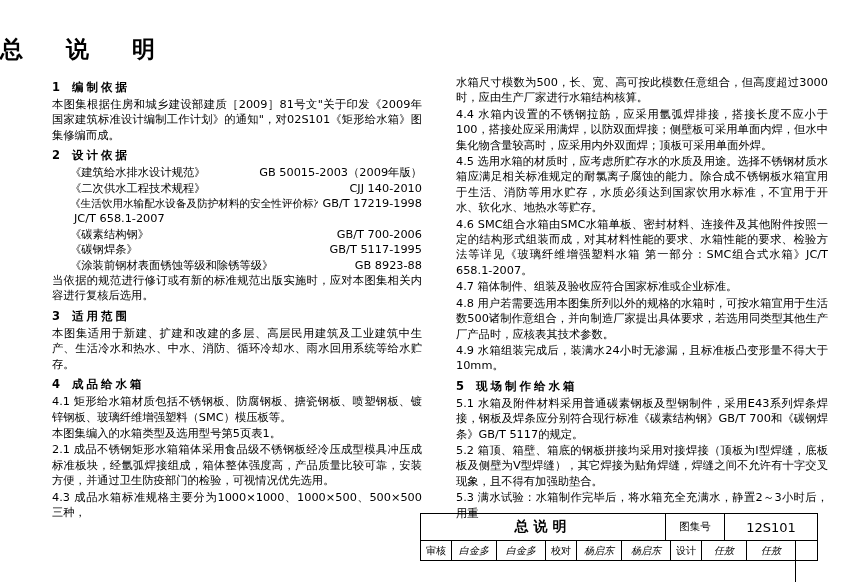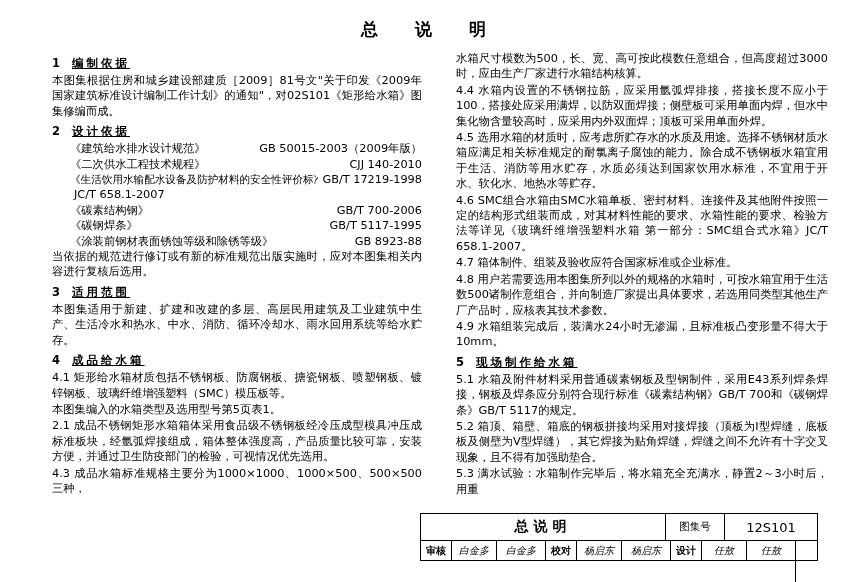--- a/index.html
+++ b/index.html
@@ -15,25 +15,25 @@
     position: relative;
     overflow: hidden;
   }
   .page {
     position: relative;
     width: 857px;
     height: 582px;
     box-sizing: border-box;
   }
   .page-title {
-    text-align: center;
-    font-size: 17px;
+    text-align: left;
+    font-size: 23px;
     font-weight: bold;
     letter-spacing: 10px;
-    padding-top: 18px;
+    padding-top: 34px;
     padding-bottom: 10px;
     font-family: "DejaVu Sans", sans-serif;
   }
   .columns {
     display: flex;
     padding: 0 30px 0 52px;
     box-sizing: border-box;
     gap: 34px;
   }
   .col {
@@ -52,21 +52,20 @@
     margin-bottom: 2px;
     font-family: "DejaVu Sans", sans-serif;
     line-height: 15px;
   }
   .sec-num {
     width: 20px;
     flex: 0 0 20px;
   }
   .sec-title {
     letter-spacing: 3px;
-    text-decoration: underline;
   }
   p.body {
     margin: 0 0 1px 0;
     font-size: 11.3px;
     line-height: 15.4px;
     text-align: justify;
     text-justify: inter-ideograph;
     font-family: "DejaVu Sans", sans-serif;
   }
   .std-line {
@@ -145,21 +144,21 @@
     display: flex;
     align-items: center;
     justify-content: center;
     border-left: 1.2px solid #000;
     white-space: nowrap;
     overflow: hidden;
   }
   .tb-cell:first-child {
     border-left: none;
   }
-  .tb-cell.lbl { flex: 0 0 30px; font-weight: bold; }
+  .tb-cell.lbl { flex: 0 0 30px; }
   .tb-cell.sig { flex: 0 0 44px; font-family: "DejaVu Serif", serif; font-style: italic; text-align: center; }
   .tb-cell.sig.wide { flex: 0 0 48px; }
   .tb-cell.page {
     flex: 0 0 92px;
     font-size: 12px;
   }
 </style>
 </head>
 <body>
 

